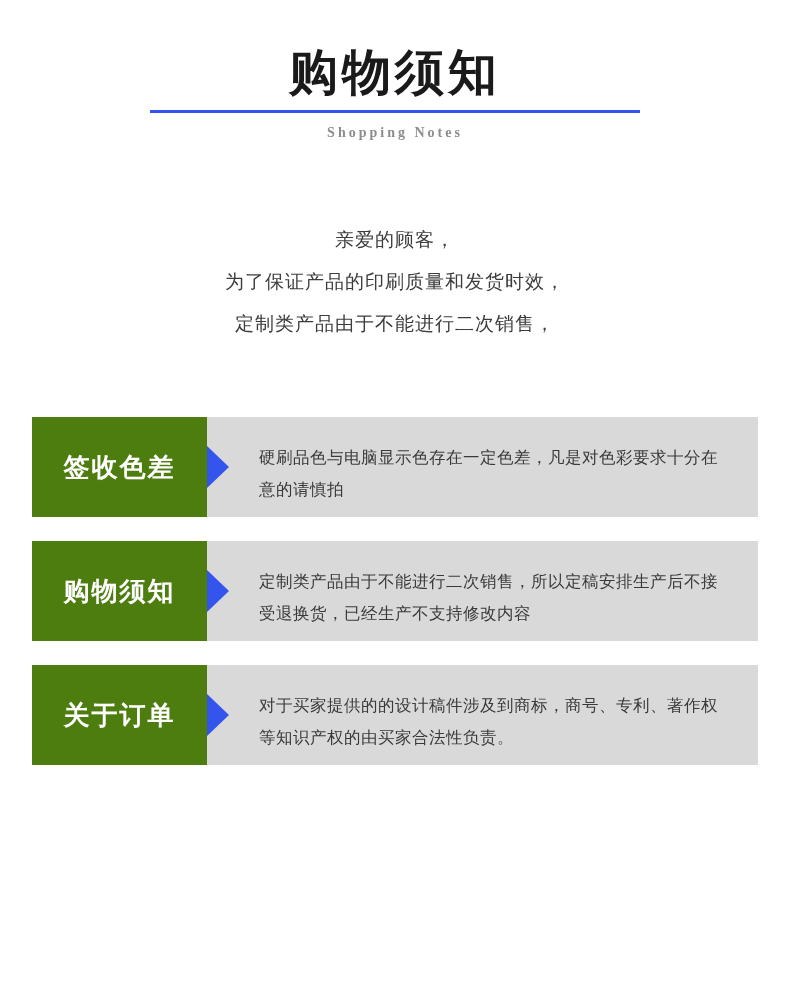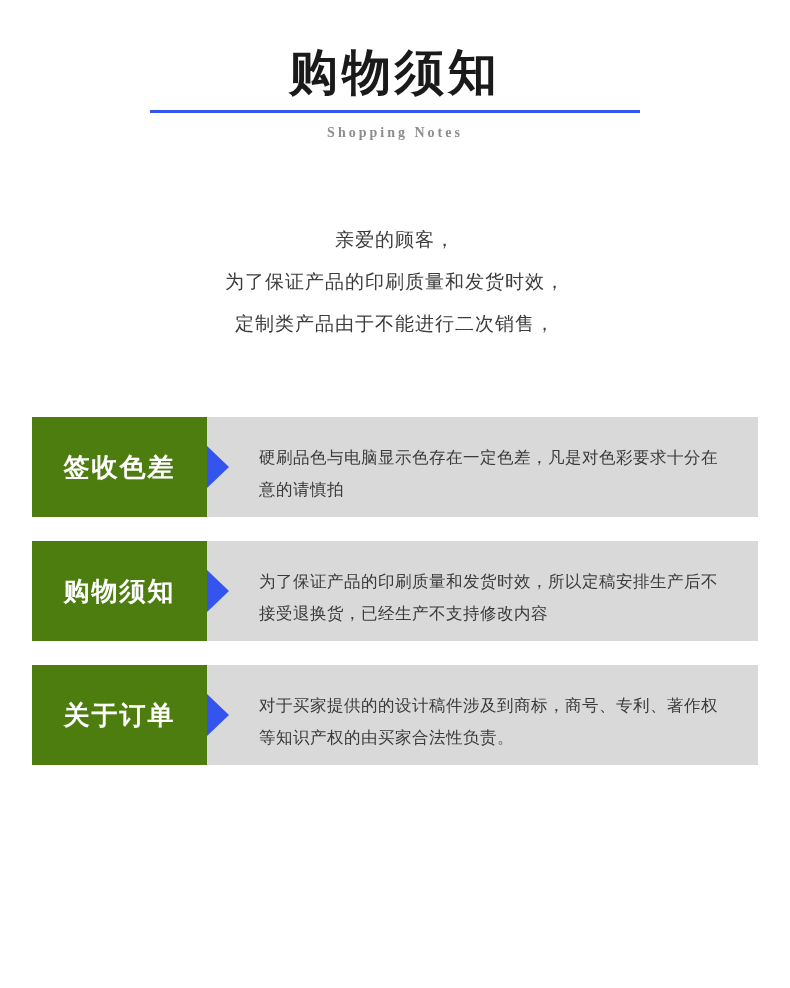--- a/index.html
+++ b/index.html
@@ -139,21 +139,21 @@
     <div class="row">
       <div class="row-label">签收色差</div>
       <div class="row-body">
         <div class="row-text">硬刷品色与电脑显示色存在一定色差，凡是对色彩要求十分在意的请慎拍</div>
       </div>
     </div>
 
     <div class="row">
       <div class="row-label">购物须知</div>
       <div class="row-body">
-        <div class="row-text">为了保证产品的印刷质量和发货时效，所以定稿安排生产后不接受退换货，已经生产不支持修改内容</div>
+        <div class="row-text">定制类产品由于不能进行二次销售，所以定稿安排生产后不接受退换货，已经生产不支持修改内容</div>
       </div>
     </div>
 
     <div class="row">
       <div class="row-label">关于订单</div>
       <div class="row-body">
         <div class="row-text">对于买家提供的的设计稿件涉及到商标，商号、专利、著作权等知识产权的由买家合法性负责。</div>
       </div>
     </div>
 

